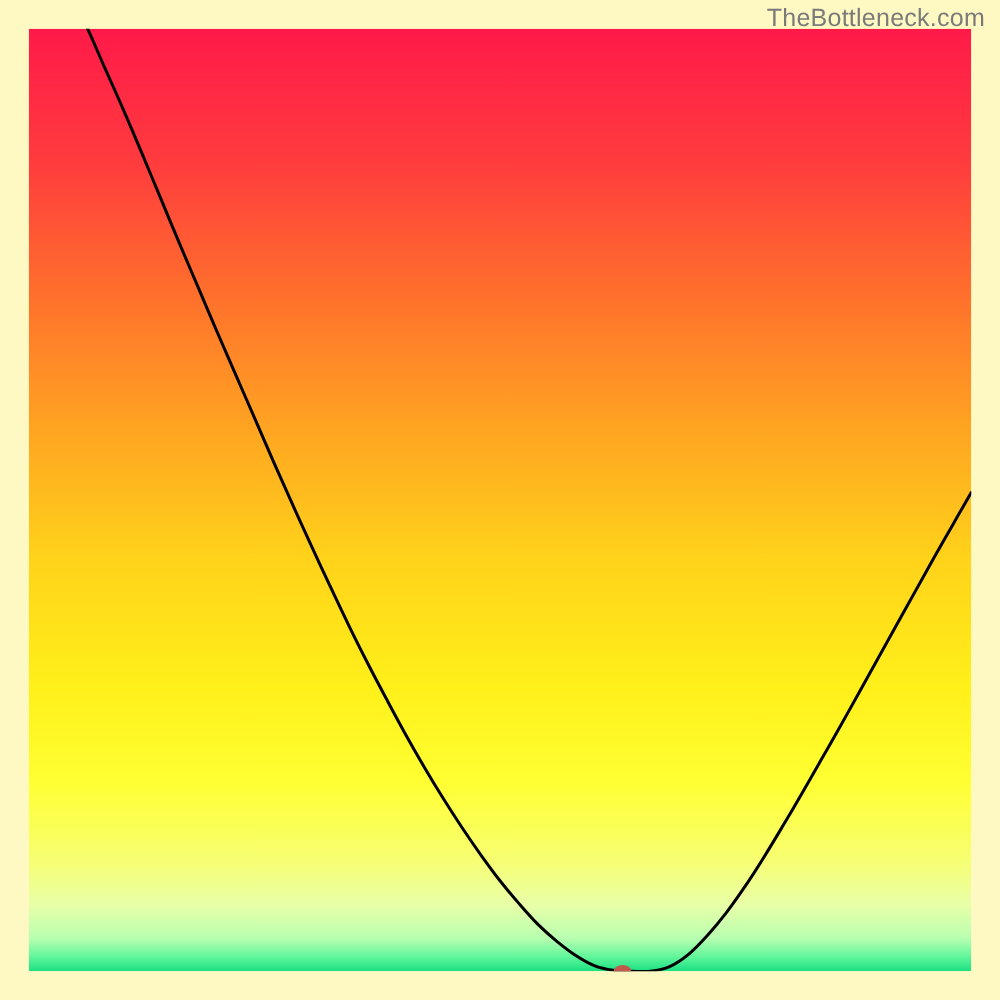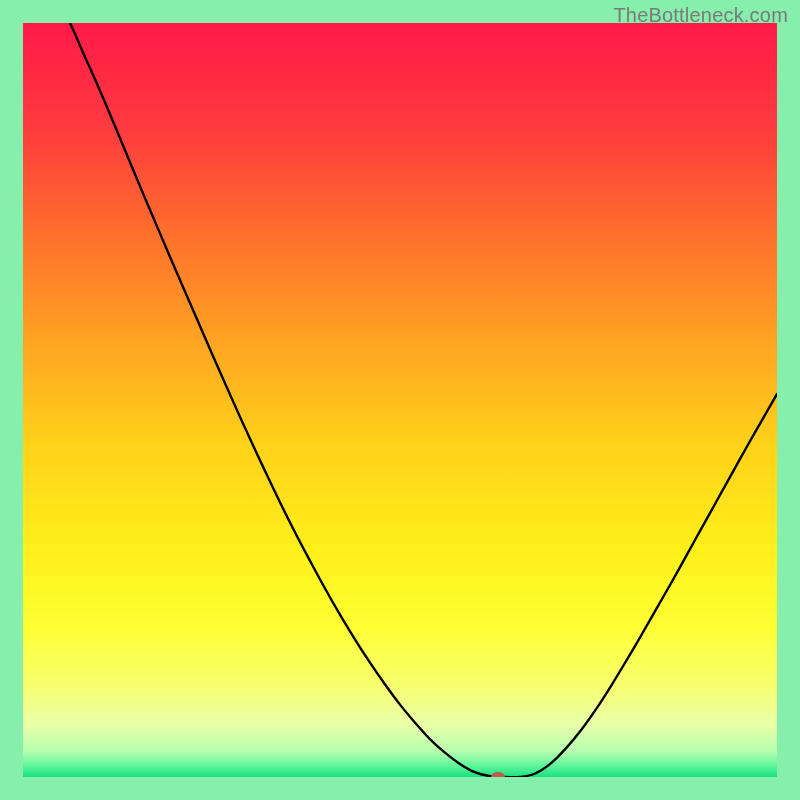--- a/index.html
+++ b/index.html
@@ -8,21 +8,21 @@
     width: 800px;
     height: 800px;
     background: #000;
     overflow: hidden;
     font-family: Arial, Helvetica, sans-serif;
   }
   .frame {
     position: relative;
     width: 800px;
     height: 800px;
-    background: #86efac;
+    background: #fef9c3;
   }
   .watermark {
     position: absolute;
     top: 4px;
     right: 12px;
     color: #7a7a7a;
     font-size: 20px;
     font-weight: 400;
     letter-spacing: 0.2px;
     z-index: 5;

